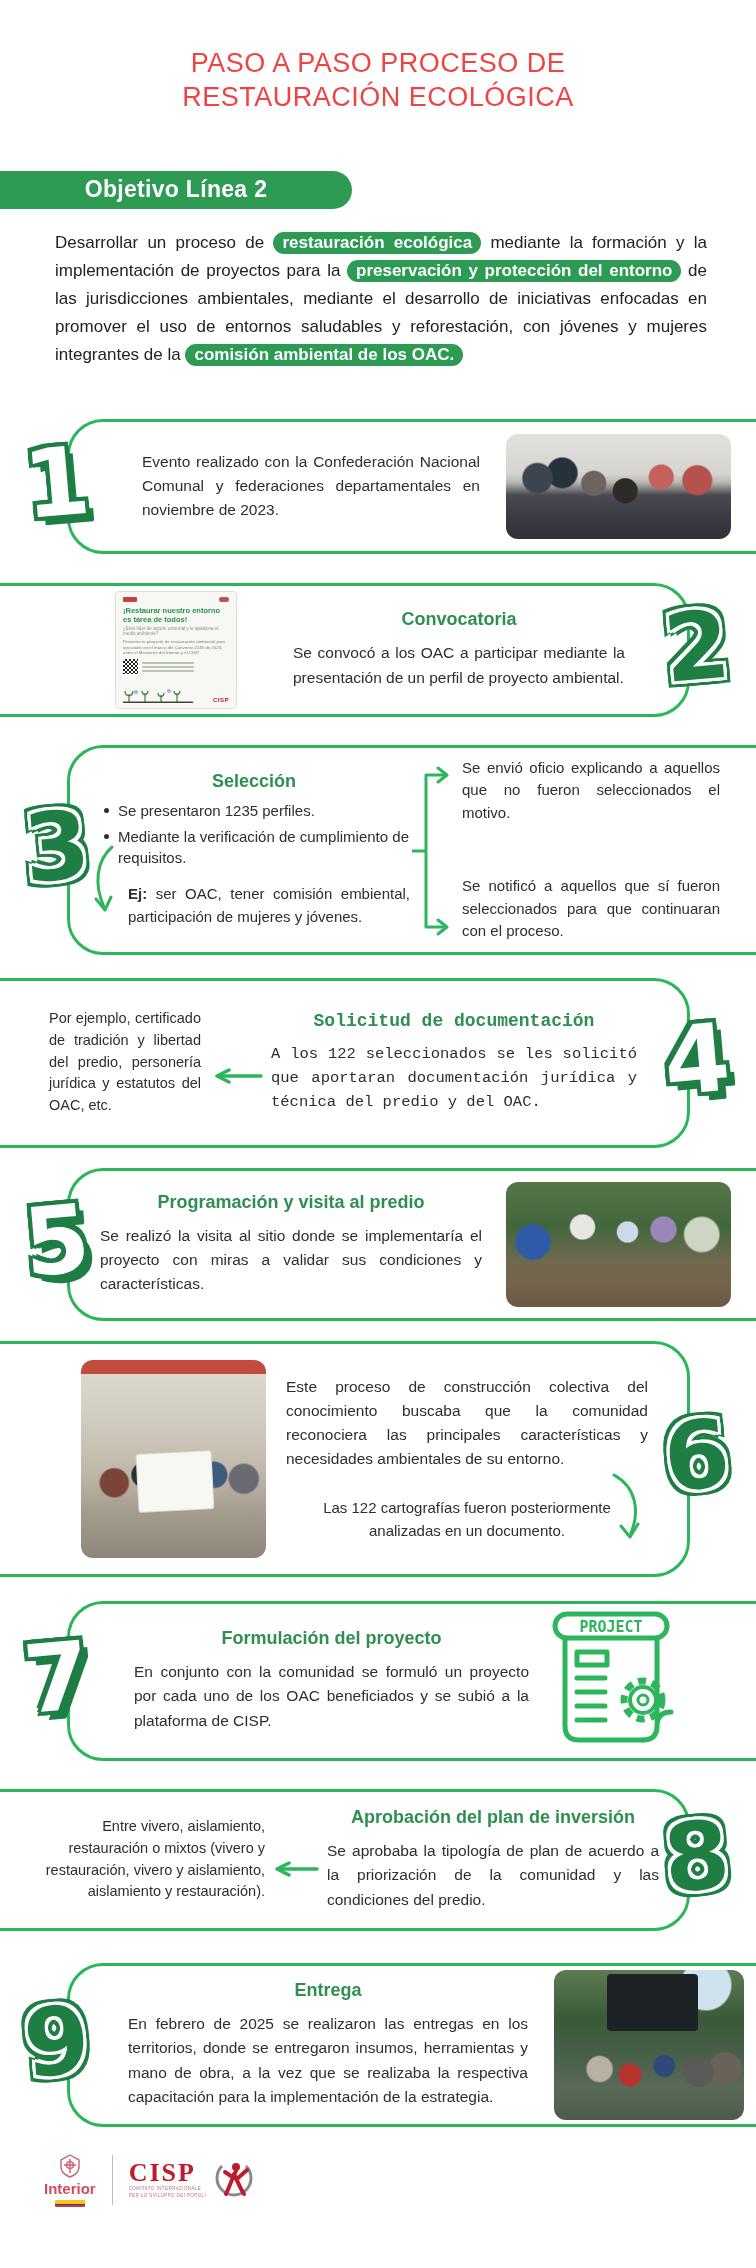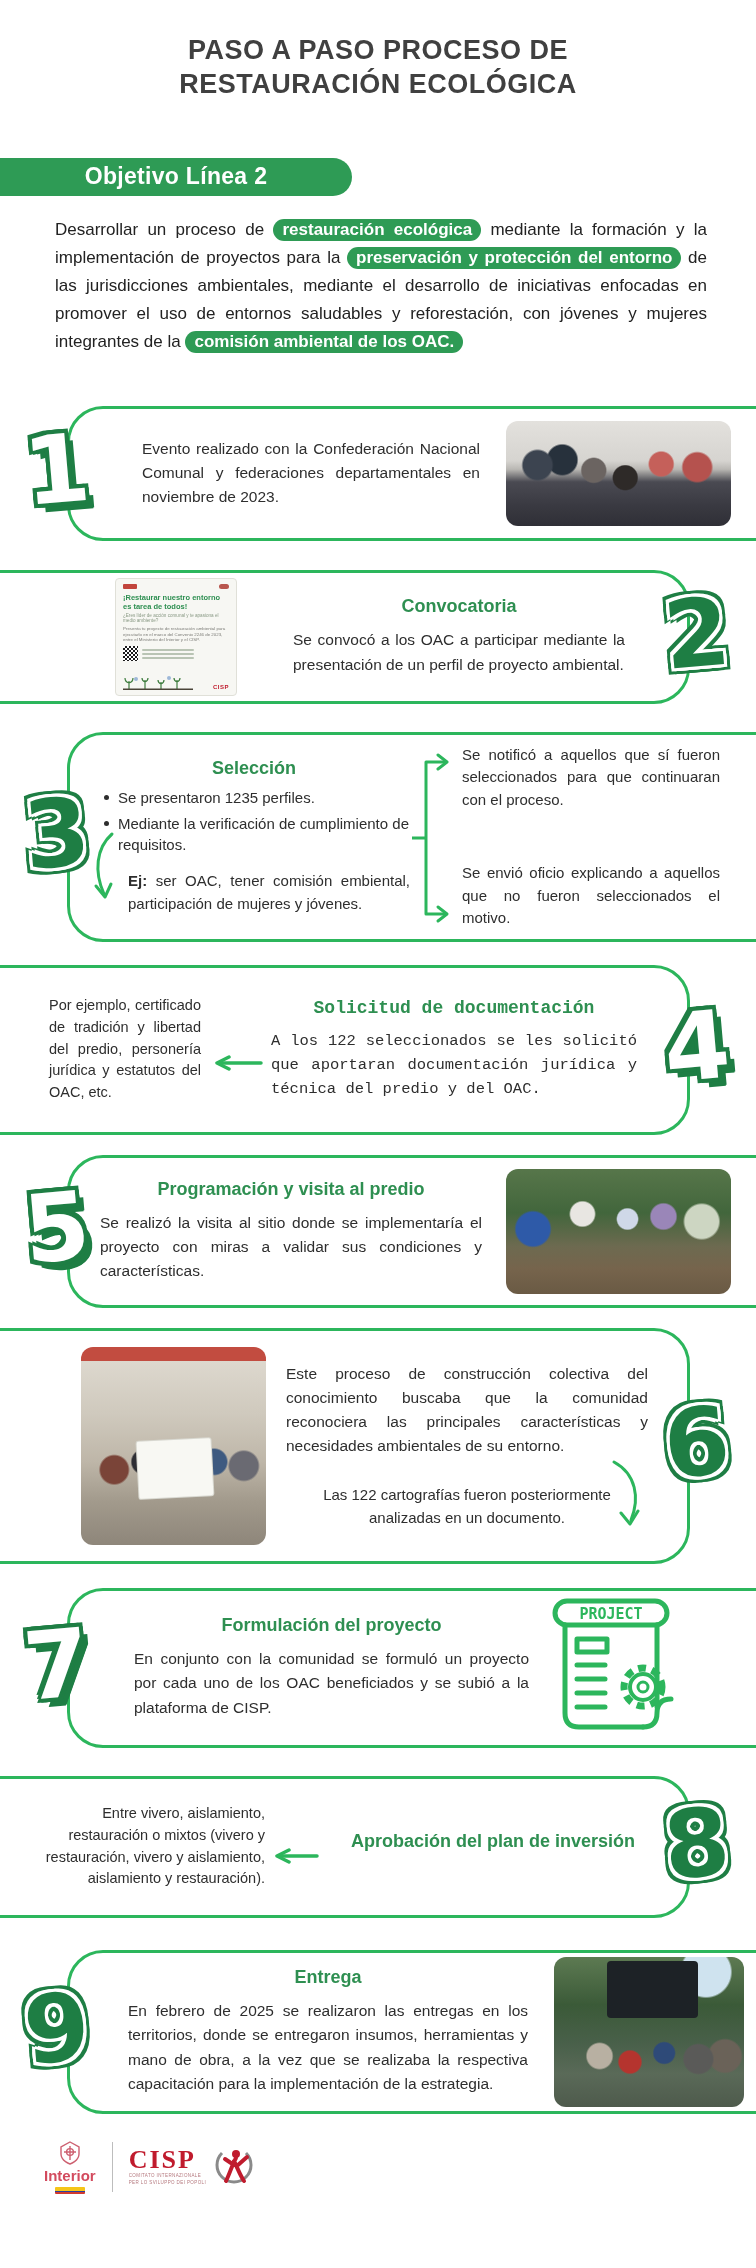--- a/index.html
+++ b/index.html
@@ -1,21 +1,21 @@
 <!DOCTYPE html>
 <html><head>
 <meta charset="utf-8">
 <style>
   html,body{margin:0;padding:0;background:#ffffff;}
   .page{position:relative;width:756px;height:2268px;overflow:hidden;background:#ffffff;
         font-family:"Liberation Sans","DejaVu Sans",sans-serif;color:#2e2e2e;}
 
   
-  .main-title{padding-top:34px;margin:0;text-align:center;color:#404040;
-              font-size:27px;font-weight:700;line-height:1.25;letter-spacing:.5px;}
+  .main-title{padding-top:47px;margin:0;text-align:center;color:#ef4444;
+              font-size:27px;font-weight:400;line-height:1.25;letter-spacing:.5px;}
   .obj-bar{margin-top:56px;width:352px;height:38px;background:#2e9b55;
            border-radius:0 20px 20px 0;display:flex;align-items:center;justify-content:center;}
   .obj-bar span{color:#ffffff;font-size:23px;font-weight:800;letter-spacing:.3px;}
   .obj-par{margin:20px 0 0 55px;width:652px;font-size:17px;line-height:28px;
            text-align:justify;color:#222;}
   .pill{background:#2e9b55;color:#fff;font-weight:700;padding:1px 9px 2px;border-radius:14px;
         -webkit-box-decoration-break:clone;box-decoration-break:clone;}
 
   
   .card{position:relative;border:3px solid #2cb65c;border-radius:36px;box-sizing:border-box;
@@ -240,22 +240,22 @@
       </svg>
     </div>
     <svg class="c3-bracket" width="42" height="174" viewBox="0 0 42 174">
       <g fill="none" stroke="#2cb65c" stroke-width="3" stroke-linecap="round" stroke-linejoin="round">
         <path d="M0 88 H14 M14 12 V164 M14 12 H32 M14 164 H32"></path>
         <path d="M26 5 L35 12 L26 19"></path>
         <path d="M26 157 L35 164 L26 171"></path>
       </g>
     </svg>
     <div class="c3-right">
+      <p>Se envió oficio explicando a aquellos que no fueron seleccionados el motivo.</p>
       <p>Se notificó a aquellos que sí fueron seleccionados para que continuaran con el proceso.</p>
-      <p>Se envió oficio explicando a aquellos que no fueron seleccionados el motivo.</p>
     </div>
   </section>
 
   <section class="card open-left card-4">
     <div class="num num-right num-white">4</div>
     <p class="c4-note">Por ejemplo, certificado de tradición y libertad del predio, personería jurídica y estatutos del OAC, etc.</p>
     <svg class="c4-arrow" width="52" height="16" viewBox="0 0 52 16">
       <g fill="none" stroke="#2cb65c" stroke-width="3.5" stroke-linecap="round" stroke-linejoin="round">
         <path d="M50 8 H10"></path>
           <path d="M18 2 L6 8 L18 14"></path>
@@ -317,20 +317,21 @@
     <div class="num num-right num-green">8</div>
     <p class="c8-note">Entre vivero, aislamiento, restauración o mixtos (vivero y restauración, vivero y aislamiento, aislamiento y restauración).</p>
     <svg class="c8-arrow" width="48" height="16" viewBox="0 0 48 16">
       <g fill="none" stroke="#2cb65c" stroke-width="3.5" stroke-linecap="round" stroke-linejoin="round">
         <path d="M46 8 H10"></path>
           <path d="M18 2 L6 8 L18 14"></path>
       </g>
     </svg>
     <div class="c8-block">
       <h2 class="step-title">Aprobación del plan de inversión</h2>
+      <p class="step-body">Se aprobaba la tipología de plan de acuerdo a la priorización de la comunidad y las condiciones del predio.</p>
     </div>
   </section>
 
   <section class="card open-right card-9">
     <div class="num num-left num-green">9</div>
     <div class="c9-text">
       <h2 class="step-title">Entrega</h2>
       <p class="step-body">En febrero de 2025 se realizaron las entregas en los territorios, donde se entregaron insumos, herramientas y mano de obra, a la vez que se realizaba la respectiva capacitación para la implementación de la estrategia.</p>
     </div>
     <div class="photo photo-9"></div>

